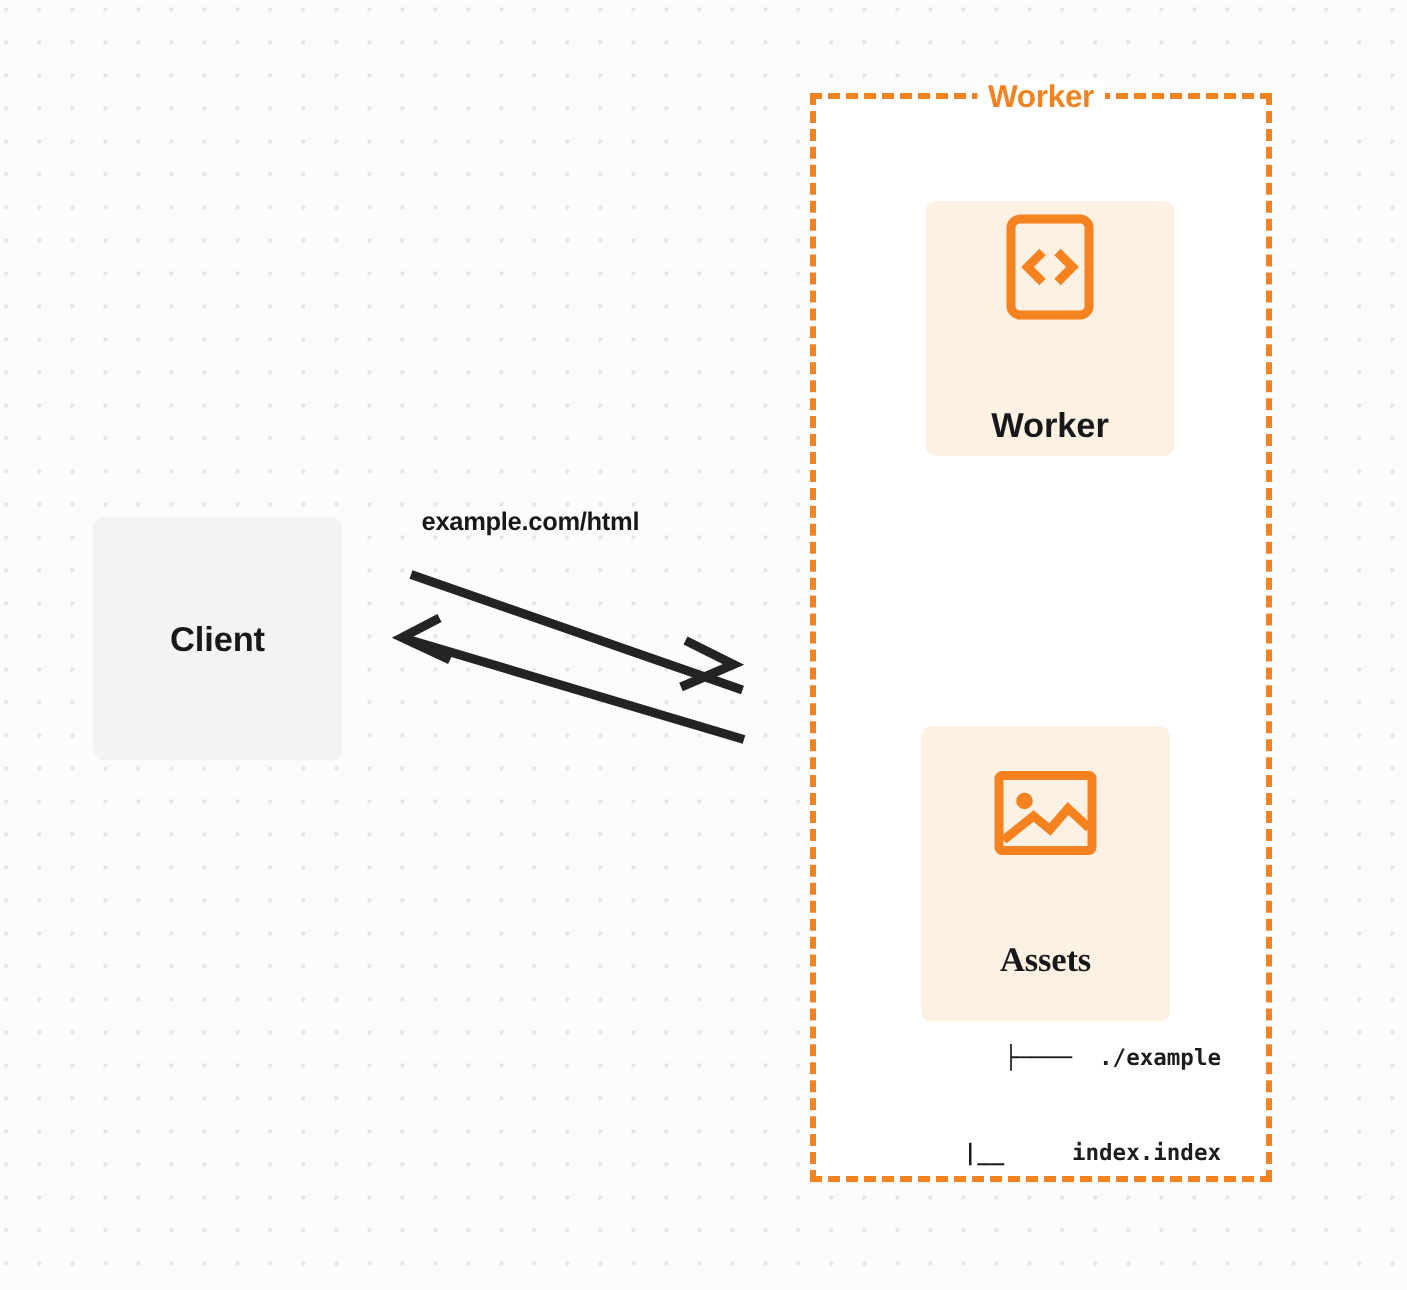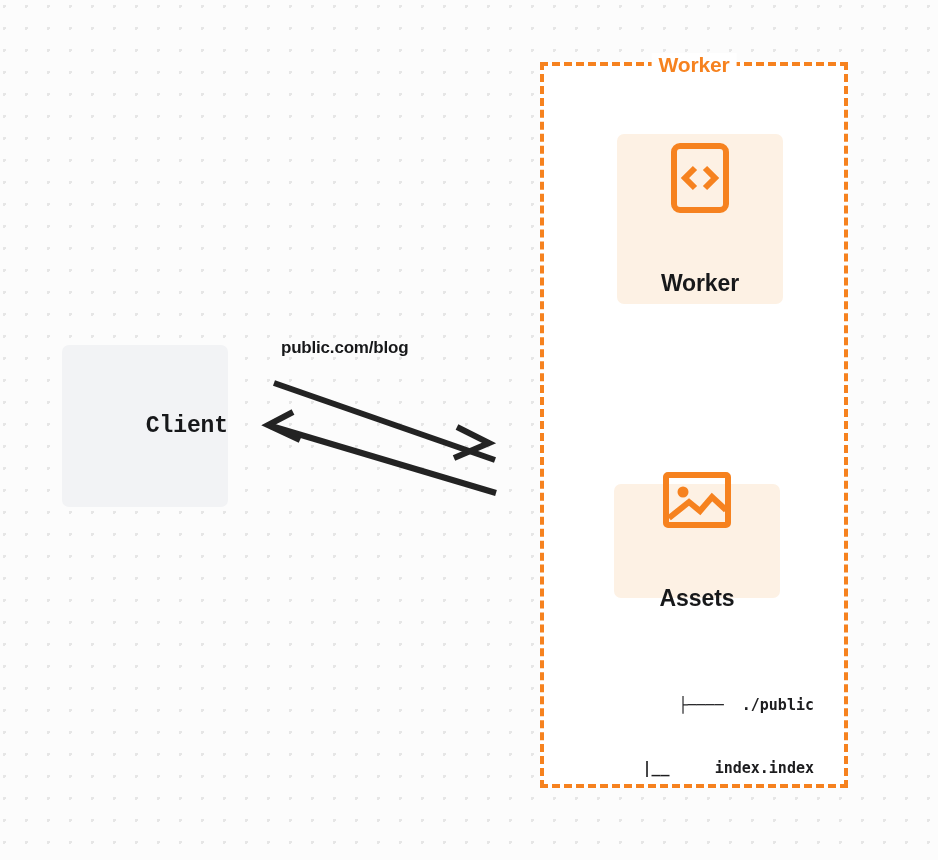--- a/index.html
+++ b/index.html
@@ -27,22 +27,21 @@
   #client-node {
     position: absolute;
     left: 62px;
     top: 345px;
     width: 166px;
     height: 162px;
     background: #f2f3f5;
     border-radius: 7px;
     display: flex;
     align-items: center;
-    justify-content: flex-end;
-    font-family: Liberation Mono, monospace;
+    justify-content: center;
   }
   #client-node .node-label {
     font-size: 23px;
     font-weight: bold;
     color: #17181a;
     letter-spacing: -0.1px;
   }
 
   
   #connection {
@@ -104,21 +103,22 @@
     justify-content: center;
   }
   #worker-card {
     left: 73px;
     top: 68px;
     height: 170px;
   }
   #assets-card {
     left: 70px;
     top: 418px;
-    height: 114px;
+    height: 197px;
+    font-family: Liberation Serif, serif;
   }
   .service-card .card-icon {
     display: flex;
     align-items: center;
     justify-content: center;
   }
   #worker-card .card-icon { margin-bottom: 20px; }
   #assets-card .card-icon { margin-bottom: 20px; }
   .service-card .card-label {
     font-size: 23px;
@@ -148,21 +148,21 @@
 </style>
 </head>
 <body>
 
 <div class="stage">
 
   <div id="client-node">
     <span class="node-label">Client</span>
   </div>
 
-  <div id="request-label">public.com/blog</div>
+  <div id="request-label">example.com/html</div>
 
   <div id="connection">
     <svg width="270" height="190" viewBox="0 0 270 190" xmlns="http://www.w3.org/2000/svg">
 
       <g>
         <line x1="19" y1="53" x2="240" y2="130" stroke="#232323" stroke-width="6" stroke-linecap="butt"></line>
         <polyline points="38,82 13,95 45,110" fill="none" stroke="#232323" stroke-width="6" stroke-linecap="butt" stroke-linejoin="miter"></polyline>
       </g>
 
       <g>
@@ -192,19 +192,19 @@
         <svg width="70" height="58" viewBox="0 0 70 58" xmlns="http://www.w3.org/2000/svg">
           <rect x="4" y="4" width="62" height="50" rx="2" ry="2" fill="none" stroke="#f6821f" stroke-width="6"></rect>
           <circle cx="21" cy="21" r="5.5" fill="#f6821f"></circle>
           <polyline points="7,47 27,31 38,40 50,26 64,39" fill="none" stroke="#f6821f" stroke-width="6" stroke-linecap="butt" stroke-linejoin="miter"></polyline>
         </svg>
       </div>
       <div class="card-label">Assets</div>
     </div>
 
     <div id="assets-file-tree">
-      <div class="tree-row">├────  ./public</div>
+      <div class="tree-row">├────  ./example</div>
       <div class="tree-row">|__     index.index</div>
       
     </div>
 
   </div>
 </div>
 
 </body></html>

